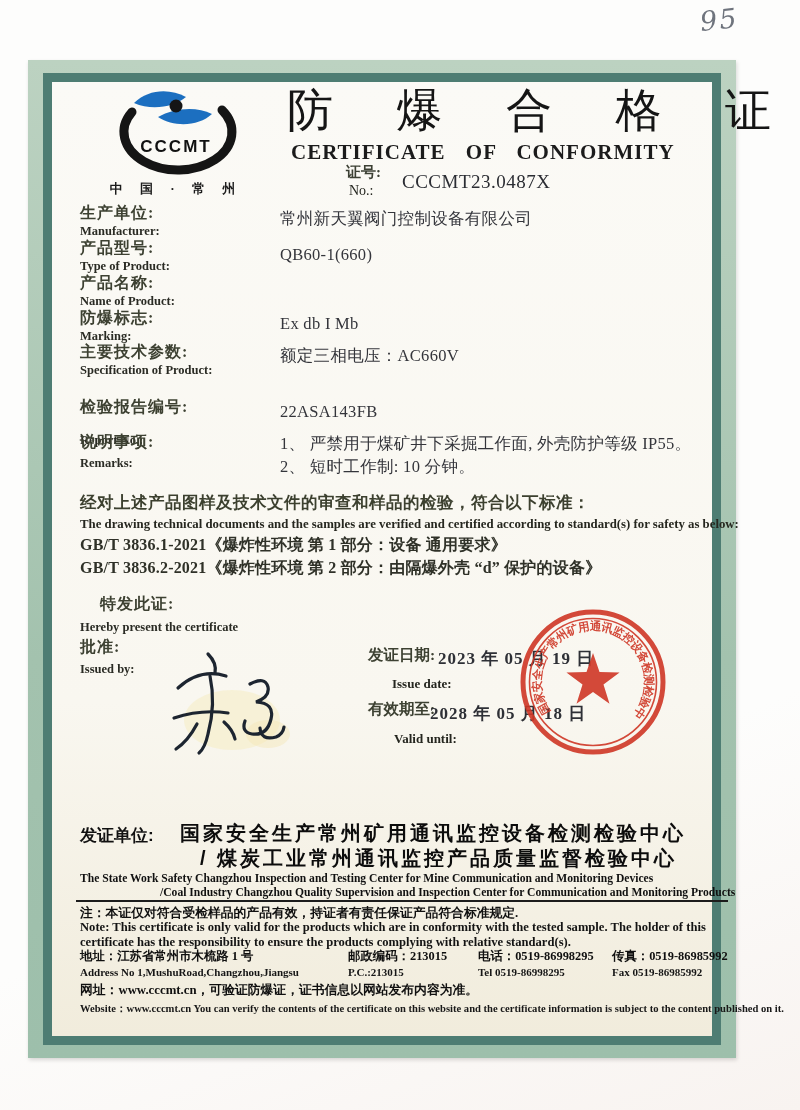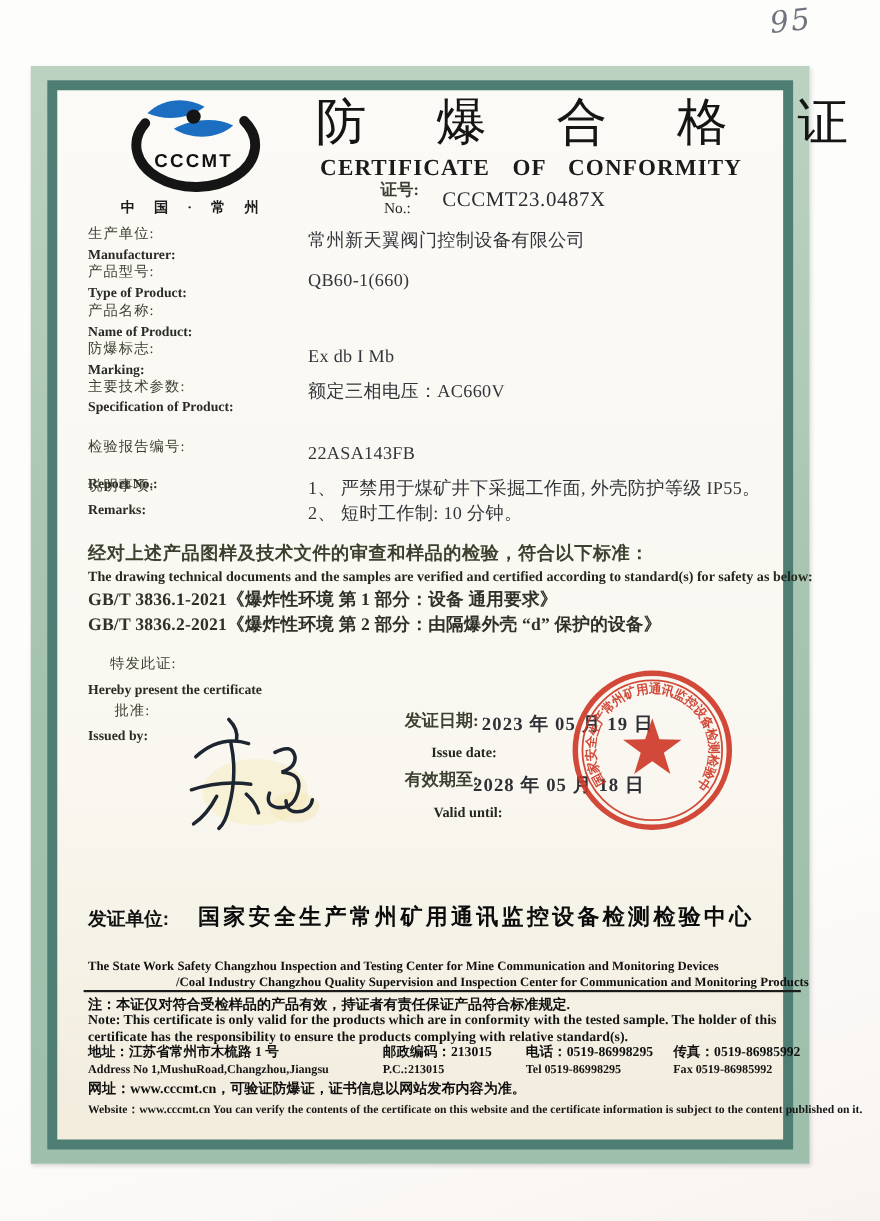--- a/index.html
+++ b/index.html
@@ -25,21 +25,21 @@
   .logo-region{font-size:13px;letter-spacing:7px;color:#1c1c1c;font-weight:bold;text-align:center;}
 
   
   .title-zh{font-size:46px;color:#151515;letter-spacing:26px;white-space:nowrap;font-weight:500;}
   .title-en{font-size:21px;color:#1b1b1b;font-weight:bold;word-spacing:14px;letter-spacing:1px;}
   .certno-label{font-size:15px;color:#3c4034;font-weight:bold;}
   .certno-label-en{font-size:14px;color:#24261f;}
   .certno-value{font-size:19px;color:#2b2d33;letter-spacing:.5px;}
 
   
-  .lab-zh{font-size:13px;color:#3d4132;font-weight:normal;letter-spacing:1px;white-space:nowrap;}
+  .lab-zh{font-size:16px;color:#3d4132;font-weight:bold;letter-spacing:1px;white-space:nowrap;}
   .lab-en{font-size:12.5px;color:#2a2b24;font-weight:bold;white-space:nowrap;}
   .val{font-size:16.5px;color:#34353b;white-space:nowrap;letter-spacing:.3px;}
 
   .stmt-zh{font-size:16.5px;color:#3c402f;font-weight:bold;letter-spacing:.5px;white-space:nowrap;}
   .stmt-en{font-size:12.8px;color:#26271f;font-weight:bold;white-space:nowrap;}
   .std{font-size:16px;color:#2f3128;font-weight:bold;white-space:nowrap;letter-spacing:.2px;}
 
   .date-lab{font-size:15.5px;color:#3d4132;font-weight:bold;white-space:nowrap;}
   .date-lab-en{font-size:13px;color:#25261f;font-weight:bold;white-space:nowrap;}
   .date-val{font-size:17px;color:#2e3036;font-weight:bold;white-space:nowrap;letter-spacing:1px;}
@@ -113,21 +113,21 @@
   <div class="abs val" style="left:280px;top:433px;">1、 严禁用于煤矿井下采掘工作面, 外壳防护等级 IP55。</div>
   <div class="abs val" style="left:280px;top:456px;">2、 短时工作制: 10 分钟。</div>
 
   <div class="abs stmt-zh" style="left:80px;top:492px;">经对上述产品图样及技术文件的审查和样品的检验，符合以下标准：</div>
   <div class="abs stmt-en" style="left:80px;top:517px;">The drawing technical documents and the samples are verified and certified according to standard(s) for safety as below:</div>
   <div class="abs std" style="left:80px;top:535px;">GB/T 3836.1-2021《爆炸性环境 第 1 部分：设备 通用要求》</div>
   <div class="abs std" style="left:80px;top:558px;">GB/T 3836.2-2021《爆炸性环境 第 2 部分：由隔爆外壳 “d” 保护的设备》</div>
 
   <div class="abs lab-zh" style="left:80px;top:594px;padding-left:20px;">特发此证:</div>
   <div class="abs lab-en" style="left:80px;top:620px;">Hereby present the certificate</div>
-  <div class="abs lab-zh" style="left:80px;top:637px;margin-left:24px;">批准:</div>
+  <div class="abs lab-zh" style="left:80px;top:637px;">批准:</div>
   <div class="abs lab-en" style="left:80px;top:662px;text-align:right;">Issued by:</div>
 
   <div class="abs" style="left:150px;top:642px;width:160px;height:130px;">
     <svg width="160" height="130" viewBox="0 0 160 130">
       <ellipse cx="82" cy="78" rx="48" ry="30" fill="#f6ecc2" opacity="0.55"></ellipse>
       <ellipse cx="118" cy="92" rx="22" ry="14" fill="#f3e7b5" opacity="0.45"></ellipse>
       <g fill="none" stroke="#1d2530" stroke-width="3.2" stroke-linecap="round">
         <path d="M 58,12 q 9,9 7,19"></path>
         <path d="M 28,46 q 22,-20 48,-12"></path>
         <path d="M 60,34 q 6,28 -2,58 q -3,14 -9,19"></path>
@@ -154,20 +154,21 @@
       <polygon points="88,59 94.5,78.1 114.6,78.4 98.5,90.4 104.5,109.7 88,98 71.5,109.7 77.5,90.4 61.4,78.4 81.5,78.1" fill="#cf3726"></polygon>
       <path id="sealArc" d="M 45.4,117.8 A 52,52 0 1 1 130.6,117.8" fill="none"></path>
       <text font-size="11.5" fill="#cf3726" font-weight="bold" letter-spacing="-0.5" font-family="Liberation Sans, sans-serif">
         <textPath href="#sealArc" startOffset="0">国家安全生产常州矿用通讯监控设备检测检验中心</textPath>
       </text>
     </svg>
   </div>
 
   <div class="abs appr-label" style="left:80px;top:824px;">发证单位:</div>
   <div class="abs appr-line" style="left:180px;top:820px;">国家安全生产常州矿用通讯监控设备检测检验中心</div>
+  <div class="abs appr-line" style="left:200px;top:845px;">/ 煤炭工业常州通讯监控产品质量监督检验中心</div>
   <div class="abs appr-en" style="left:80px;top:872px;">The State Work Safety Changzhou Inspection and Testing Center for Mine Communication and Monitoring Devices</div>
   <div class="abs appr-en" style="left:160px;top:886px;">/Coal Industry Changzhou Quality Supervision and Inspection Center for Communication and Monitoring Products</div>
   <div class="abs rule" style="left:76px;top:900px;width:652px;"></div>
 
   <div class="abs note-zh" style="left:80px;top:905px;">注：本证仅对符合受检样品的产品有效，持证者有责任保证产品符合标准规定.</div>
   <div class="abs note-en" style="left:80px;top:920px;width:648px;">Note:  This certificate is only valid for the products which are in conformity with the tested sample. The holder of this certificate has the responsibility to ensure the products complying with relative standard(s).</div>
 
   <div class="abs addr-zh" style="left:80px;top:948px;">地址：江苏省常州市木梳路 1 号</div>
   <div class="abs addr-zh" style="left:348px;top:948px;">邮政编码：213015</div>
   <div class="abs addr-zh" style="left:478px;top:948px;">电话：0519-86998295</div>

